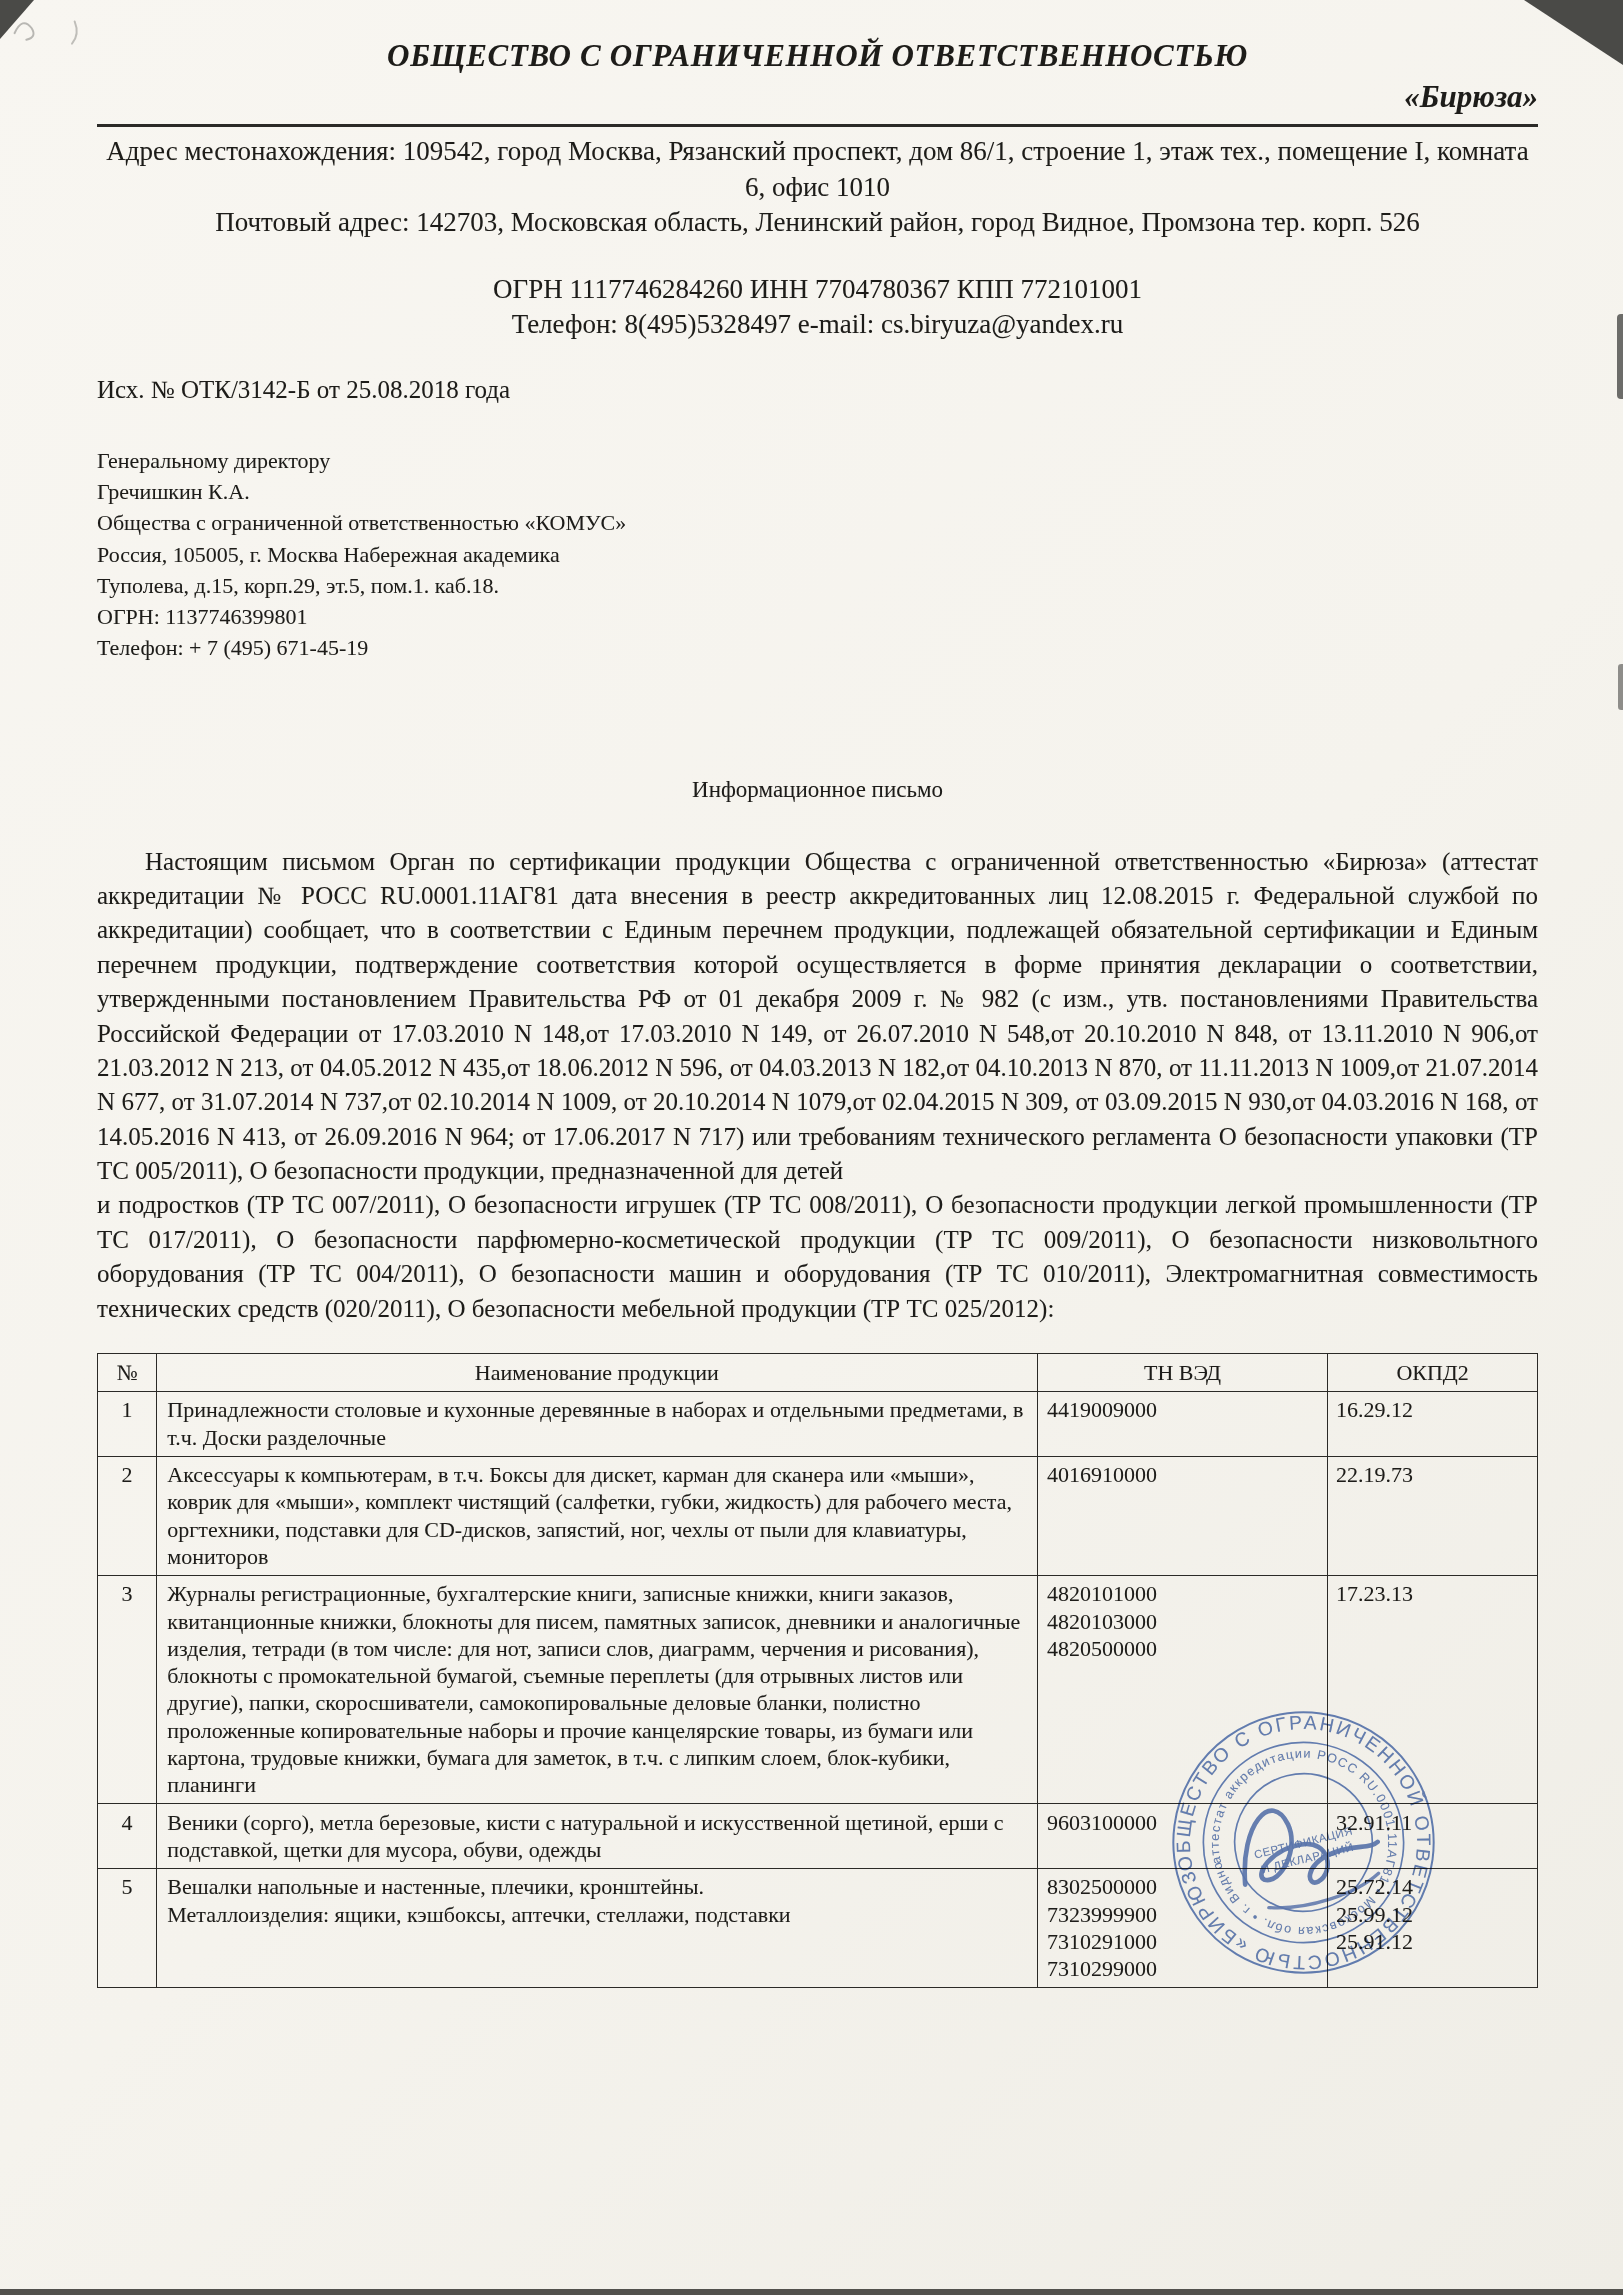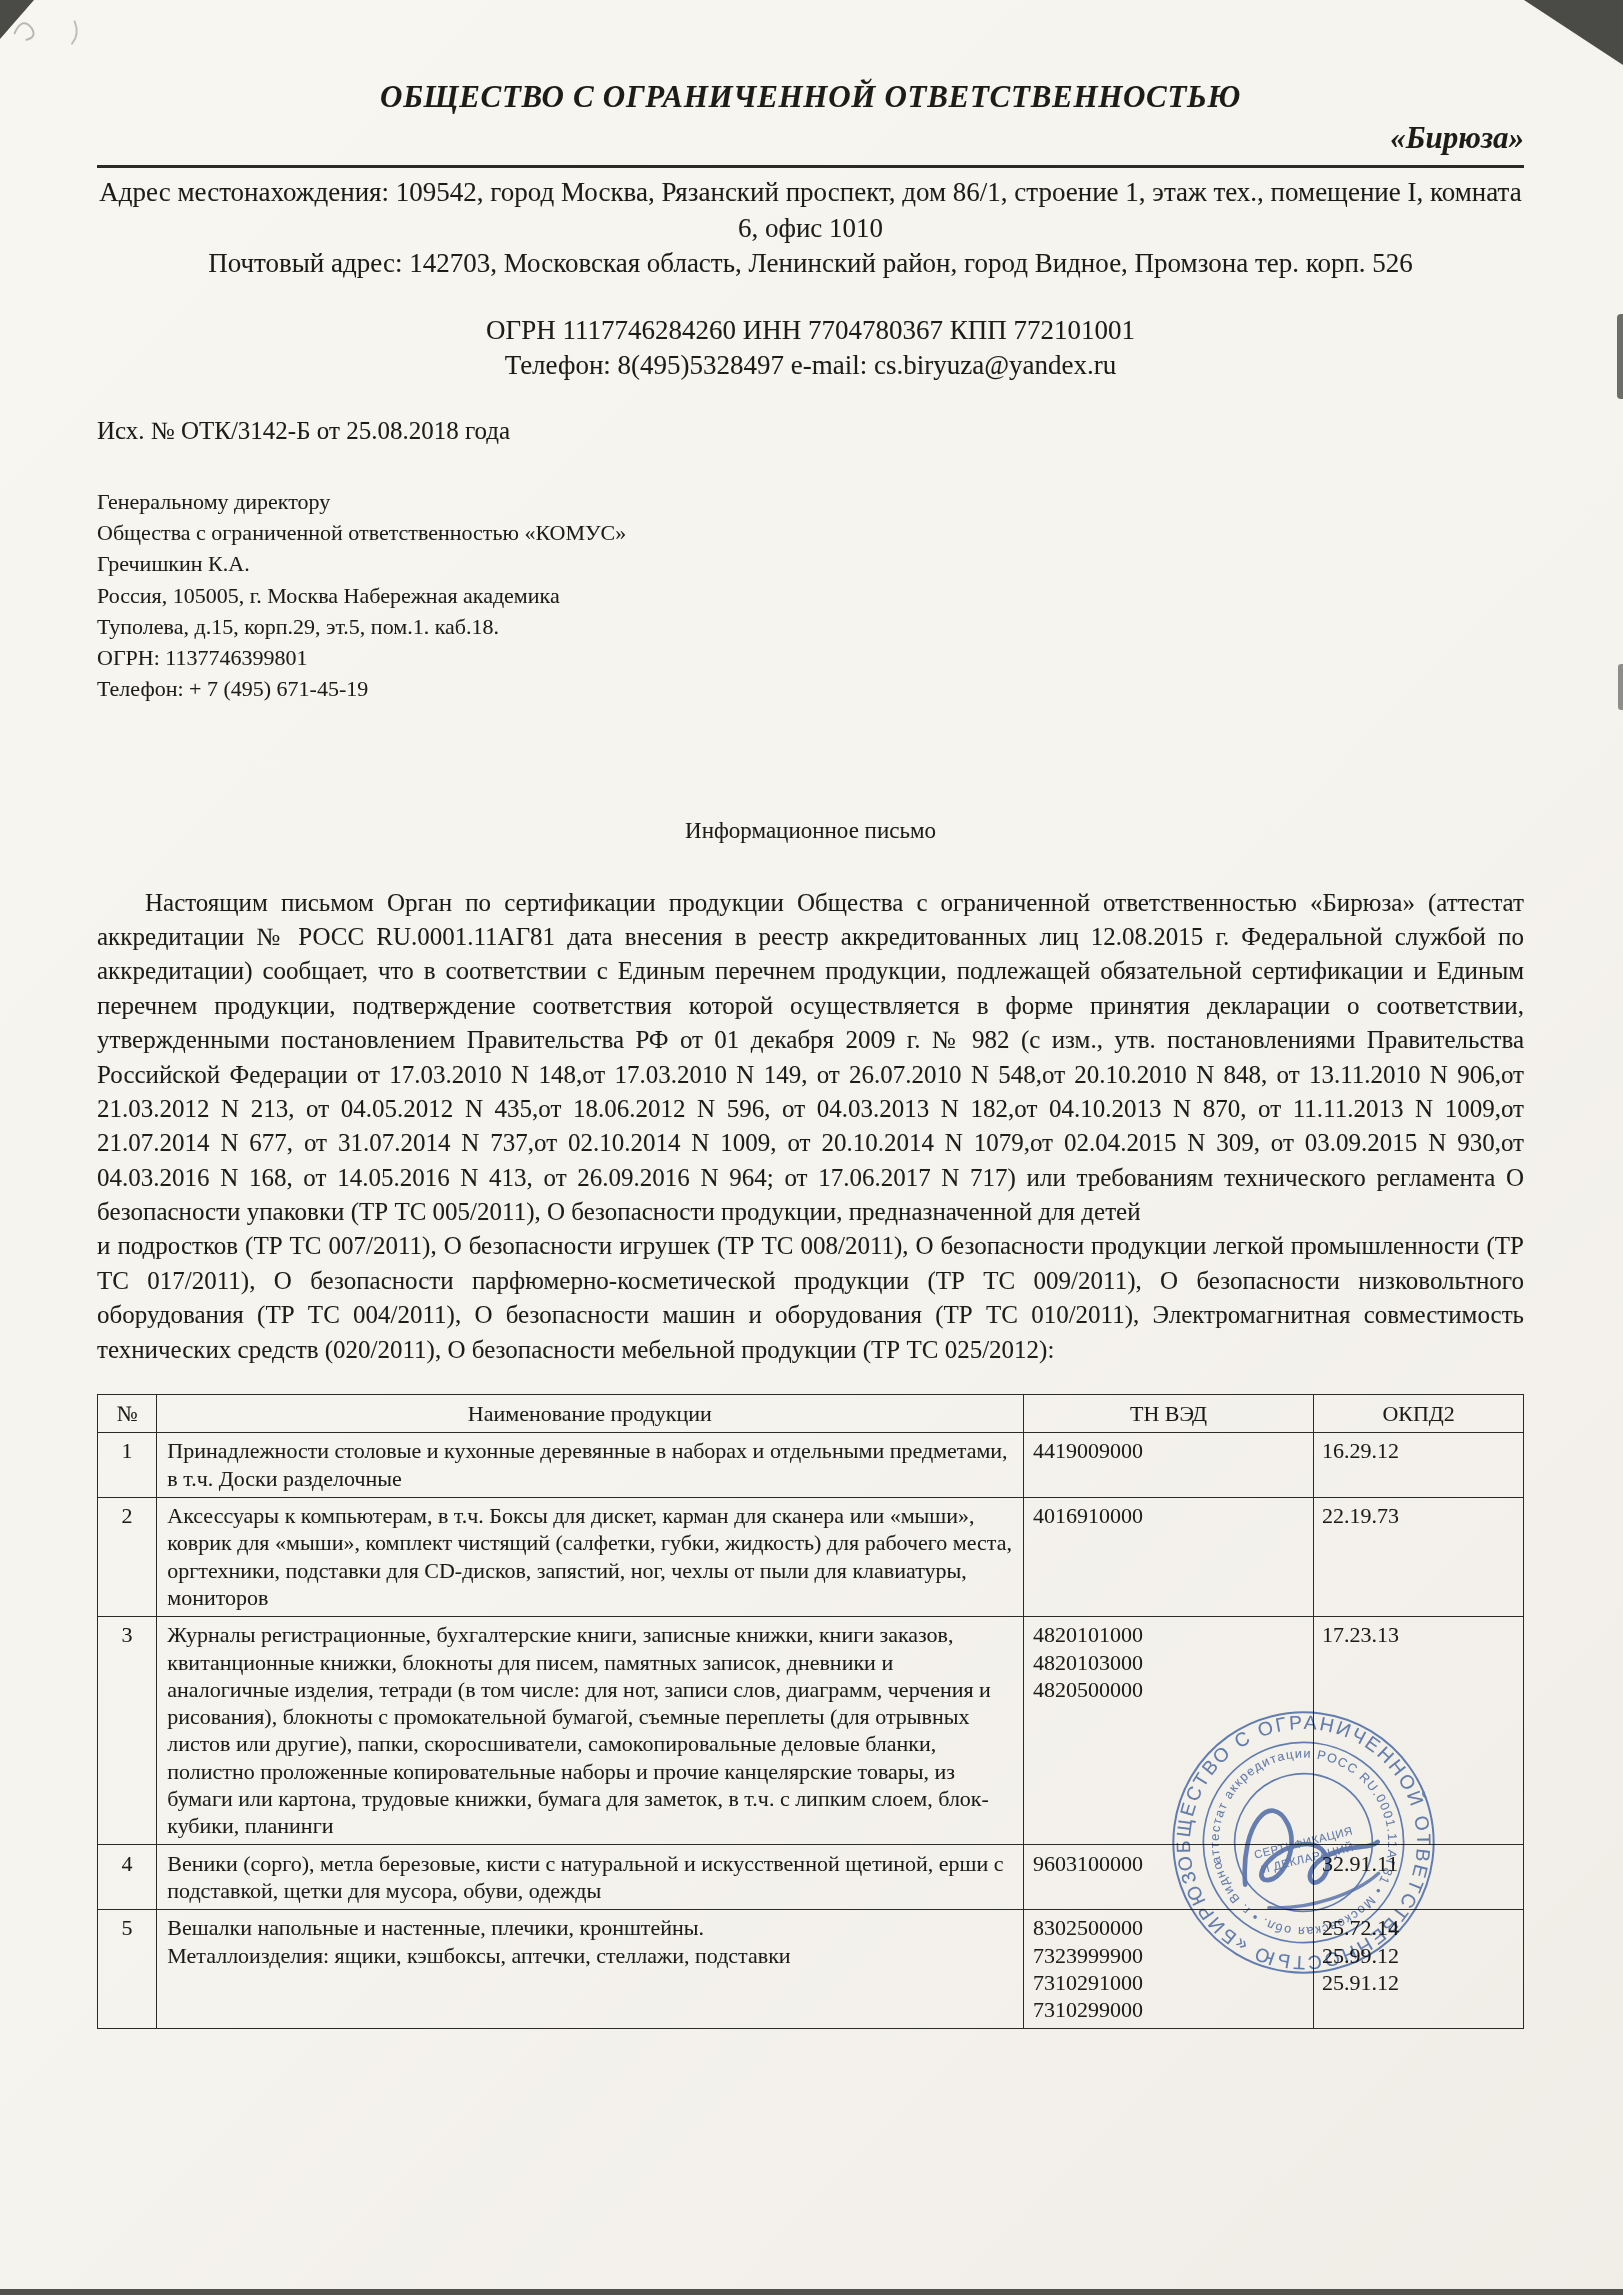--- a/index.html
+++ b/index.html
@@ -14,23 +14,22 @@
     margin: 0 auto;
     background: linear-gradient(135deg, #f8f6f1 0%, #f5f3ed 55%, #efede6 100%);
     font-family: "Liberation Serif", "DejaVu Serif", serif;
     color: #1d1c19;
     overflow: hidden;
     text-shadow: 0 0 0.7px rgba(30,28,24,0.18);
   }
   .content {
     position: absolute;
     left: 97px;
-    right: 99px;
+    right: 85px;
     top: 0;
-    margin-top: 41px;
   }
   .company-line1 {
     margin-top: 38px;
     text-align: center;
     font-size: 31px;
     font-weight: bold;
     font-style: italic;
     letter-spacing: 0.7px;
   }
   .company-line2 {
@@ -164,22 +163,22 @@
     <hr class="head-rule">
     <div class="addr addr-first">Адрес местонахождения: 109542, город Москва, Рязанский проспект, дом 86/1, строение 1, этаж тех., помещение I, комната 6, офис 1010</div>
     <div class="addr">Почтовый адрес: 142703, Московская область, Ленинский район, город Видное, Промзона тер. корп. 526</div>
     <div class="addr reg-line">ОГРН 1117746284260 ИНН 7704780367 КПП 772101001</div>
     <div class="addr">Телефон: 8(495)5328497 e-mail: cs.biryuza@yandex.ru</div>
 
     <div class="outgoing">Исх. № ОТК/3142-Б от 25.08.2018 года</div>
 
     <div class="recipient">
       <div>Генеральному директору</div>
+      <div>Гречишкин К.А.</div>
       <div>Общества с ограниченной ответственностью «КОМУС»</div>
-      <div>Гречишкин К.А.</div>
       <div>Россия, 105005, г. Москва Набережная академика</div>
       <div>Туполева, д.15, корп.29, эт.5, пом.1. каб.18.</div>
       <div>ОГРН: 1137746399801</div>
       <div>Телефон: + 7 (495) 671-45-19</div>
     </div>
 
     <div class="letter-title">Информационное письмо</div>
 
     <p class="para para1">Настоящим письмом Орган по сертификации продукции Общества с ограниченной ответственностью «Бирюза» (аттестат аккредитации № РОСС RU.0001.11АГ81 дата внесения в реестр аккредитованных лиц  12.08.2015 г. Федеральной службой по аккредитации) сообщает, что в соответствии с Единым перечнем продукции, подлежащей обязательной сертификации и Единым перечнем продукции, подтверждение соответствия которой осуществляется в форме принятия декларации о соответствии, утвержденными постановлением Правительства РФ от 01 декабря 2009 г. № 982 (с изм., утв. постановлениями Правительства Российской Федерации от 17.03.2010 N 148,от 17.03.2010 N 149, от 26.07.2010 N 548,от 20.10.2010 N 848, от 13.11.2010 N 906,от 21.03.2012 N 213, от 04.05.2012 N 435,от 18.06.2012 N 596, от 04.03.2013 N 182,от 04.10.2013 N 870, от 11.11.2013 N 1009,от 21.07.2014 N 677, от 31.07.2014 N 737,от 02.10.2014 N 1009, от 20.10.2014 N 1079,от 02.04.2015 N 309, от 03.09.2015 N 930,от 04.03.2016 N 168, от 14.05.2016 N 413, от 26.09.2016 N 964; от 17.06.2017 N 717) или требованиям технического регламента О безопасности упаковки (ТР ТС 005/2011), О безопасности продукции, предназначенной для детей</p>
     <p class="para">и подростков (ТР ТС 007/2011), О безопасности игрушек (ТР ТС 008/2011), О безопасности продукции легкой промышленности (ТР ТС 017/2011), О безопасности парфюмерно-косметической продукции (ТР ТС 009/2011), О безопасности низковольтного оборудования (ТР ТС 004/2011), О безопасности машин и оборудования (ТР ТС 010/2011), Электромагнитная совместимость технических средств (020/2011), О безопасности мебельной продукции (ТР ТС 025/2012):</p>

